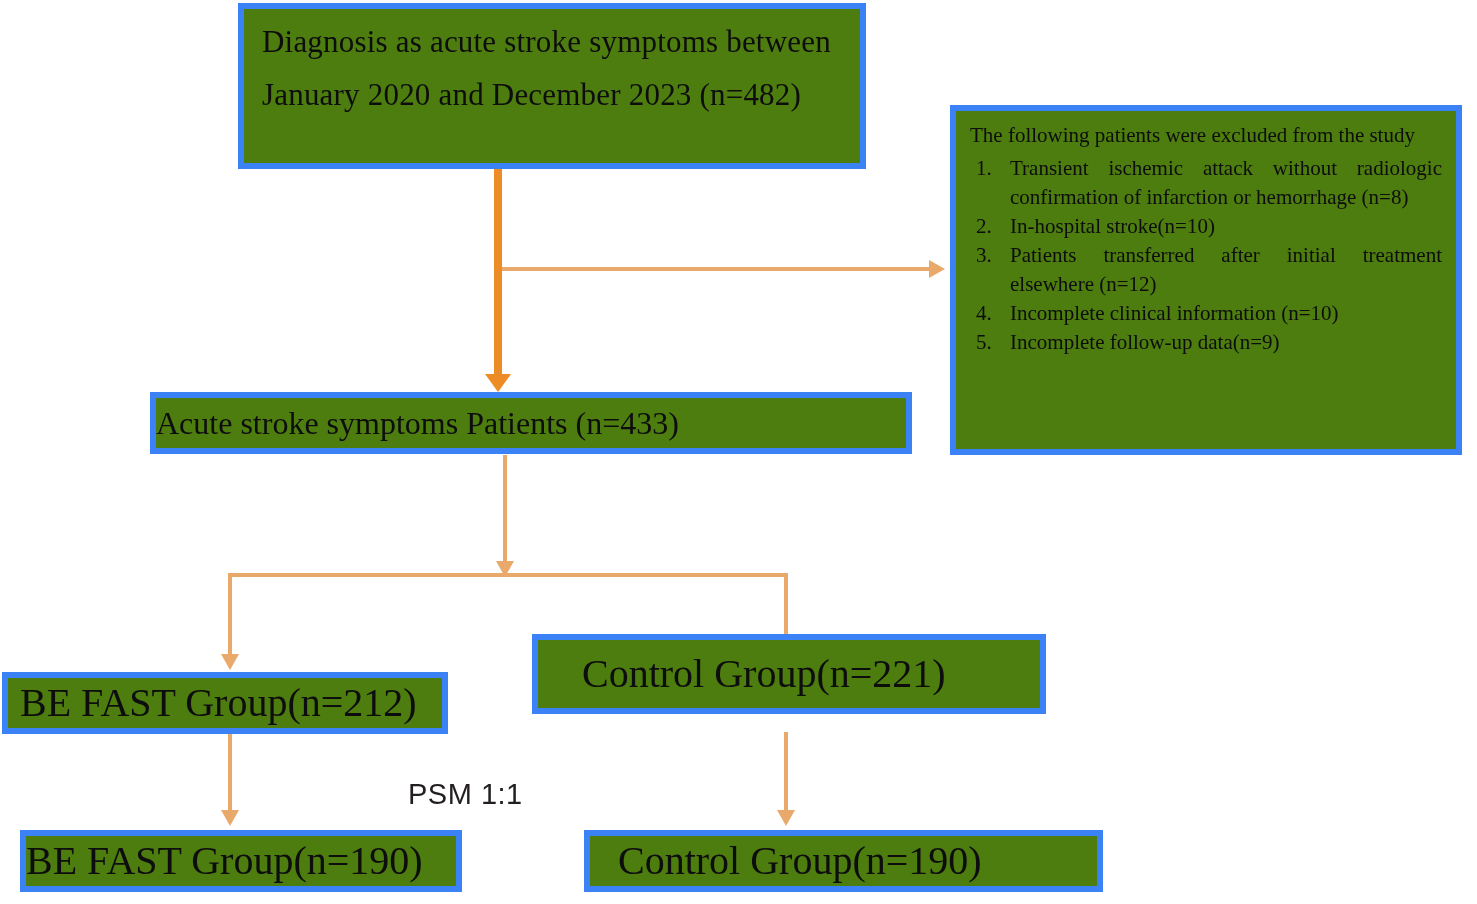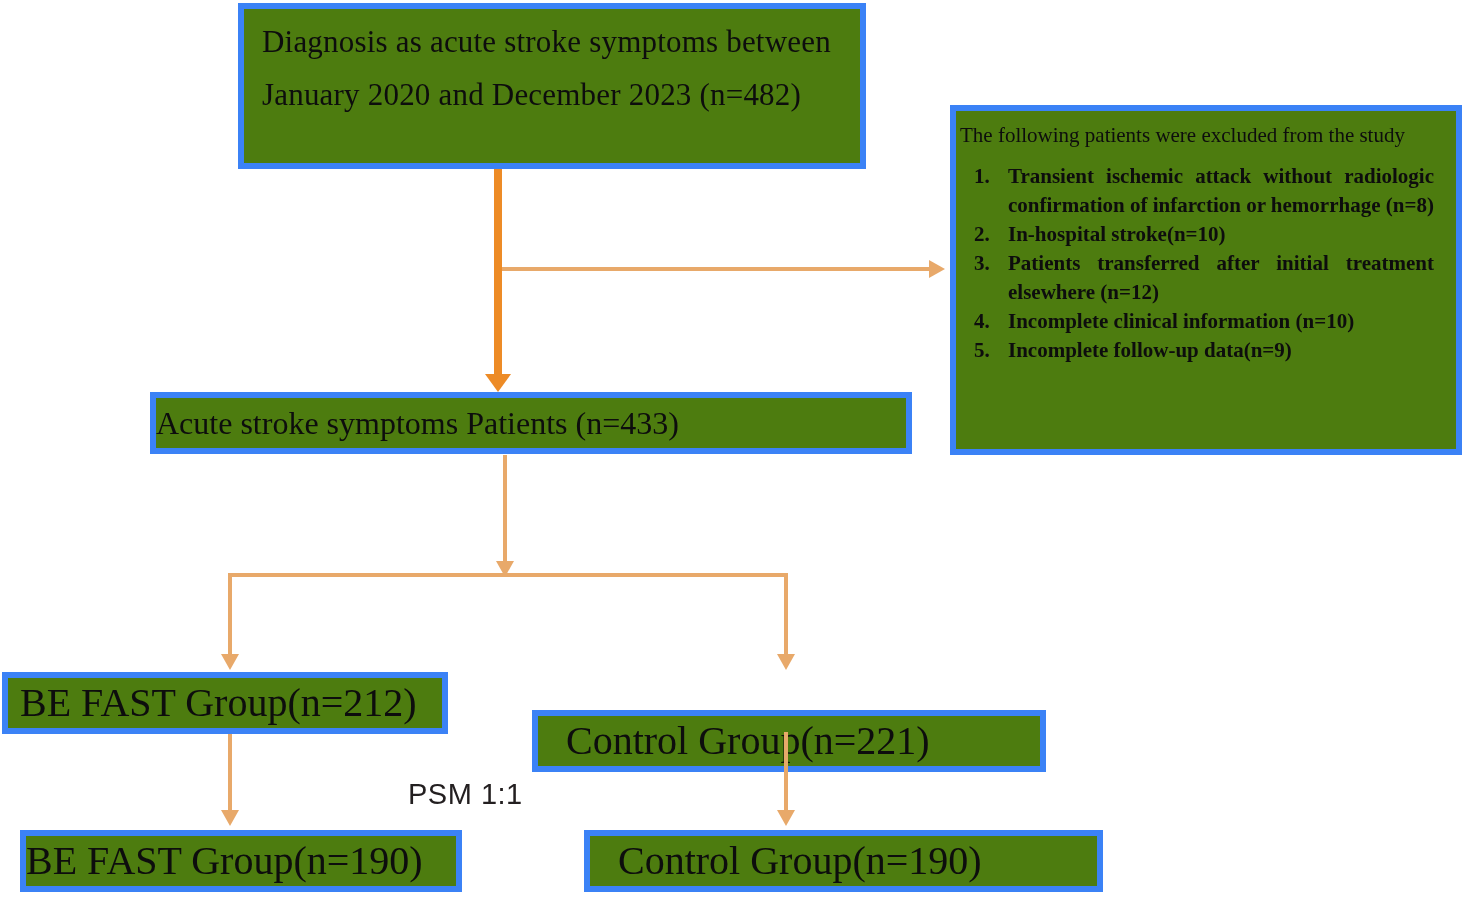--- a/index.html
+++ b/index.html
@@ -46,35 +46,34 @@
     line-height: 53px;
     letter-spacing: 0.2px;
   }
 
   
   #box-exclusions {
     left: 950px;
     top: 105px;
     width: 512px;
     height: 350px;
-    padding: 10px 10px 6px 4px;
+    padding: 10px 10px 6px 14px;
     align-items: flex-start;
     display: block;
   }
   #box-exclusions .excl-head {
     font-size: 21px;
     line-height: 29px;
     color: #0d0d0d;
   }
   #box-exclusions ol {
-    margin: 12px;
+    margin: 4px;
     padding: 0 0 0 0;
     list-style: none;
     counter-reset: exclusion;
-    font-weight: bold;
   }
   #box-exclusions ol li {
     counter-increment: exclusion;
     position: relative;
     padding-left: 36px;
     font-size: 21px;
     line-height: 29px;
     color: #0d0d0d;
     text-align: justify;
     text-align-last: left;
@@ -101,24 +100,24 @@
   
   #box-befast-212 {
     left: 2px;
     top: 672px;
     width: 446px;
     height: 62px;
     padding-left: 12px;
   }
   #box-control-221 {
     left: 532px;
-    top: 710px;
+    top: 634px;
     width: 514px;
-    height: 62px;
-    padding-left: 28px;
+    height: 80px;
+    padding-left: 44px;
   }
   
   #box-befast-190 {
     left: 20px;
     top: 830px;
     width: 442px;
     height: 62px;
     align-items: center;
   }
   #box-control-190 {

